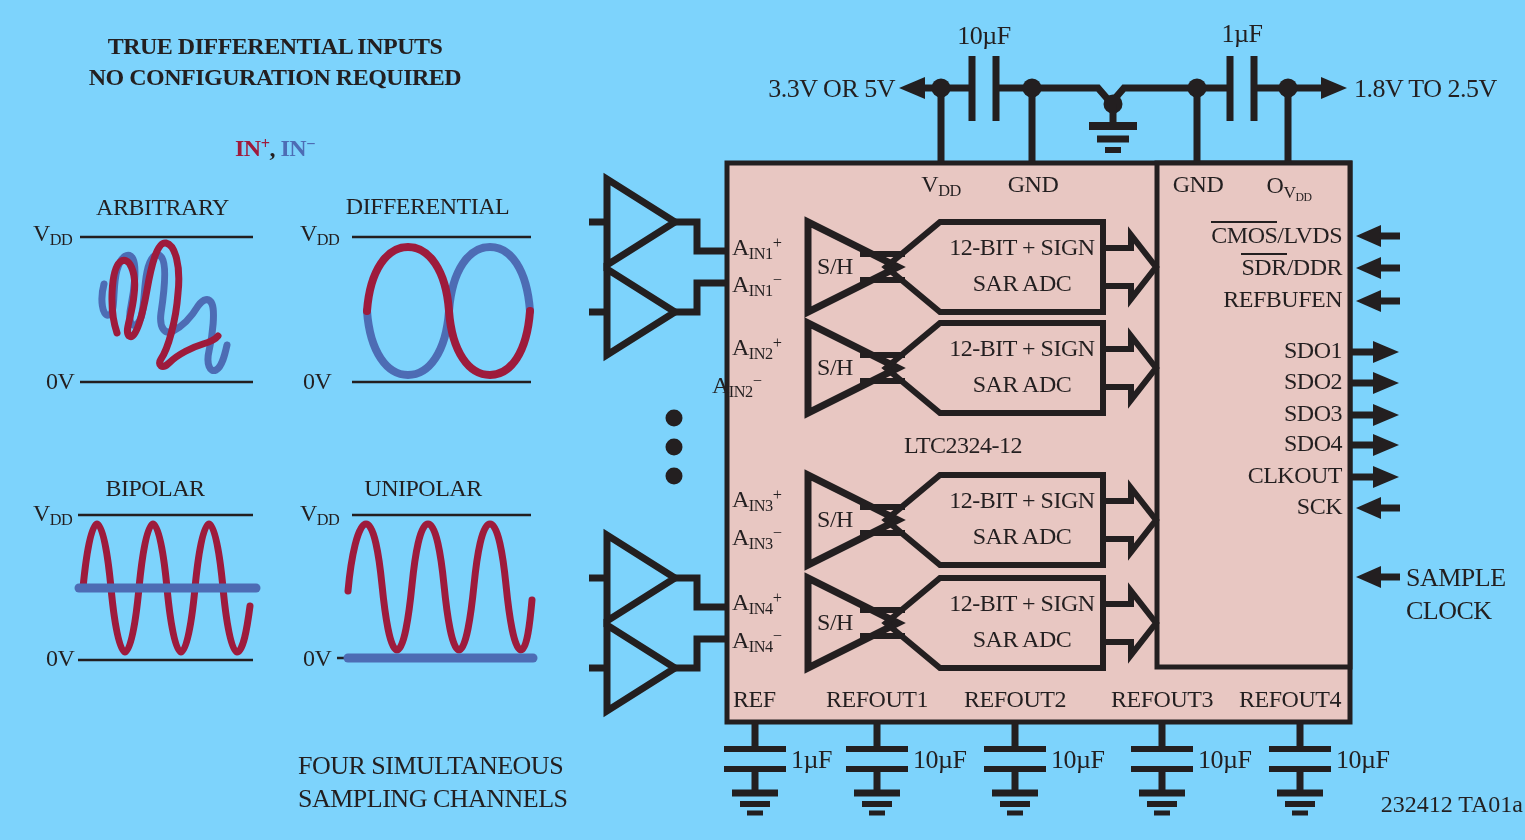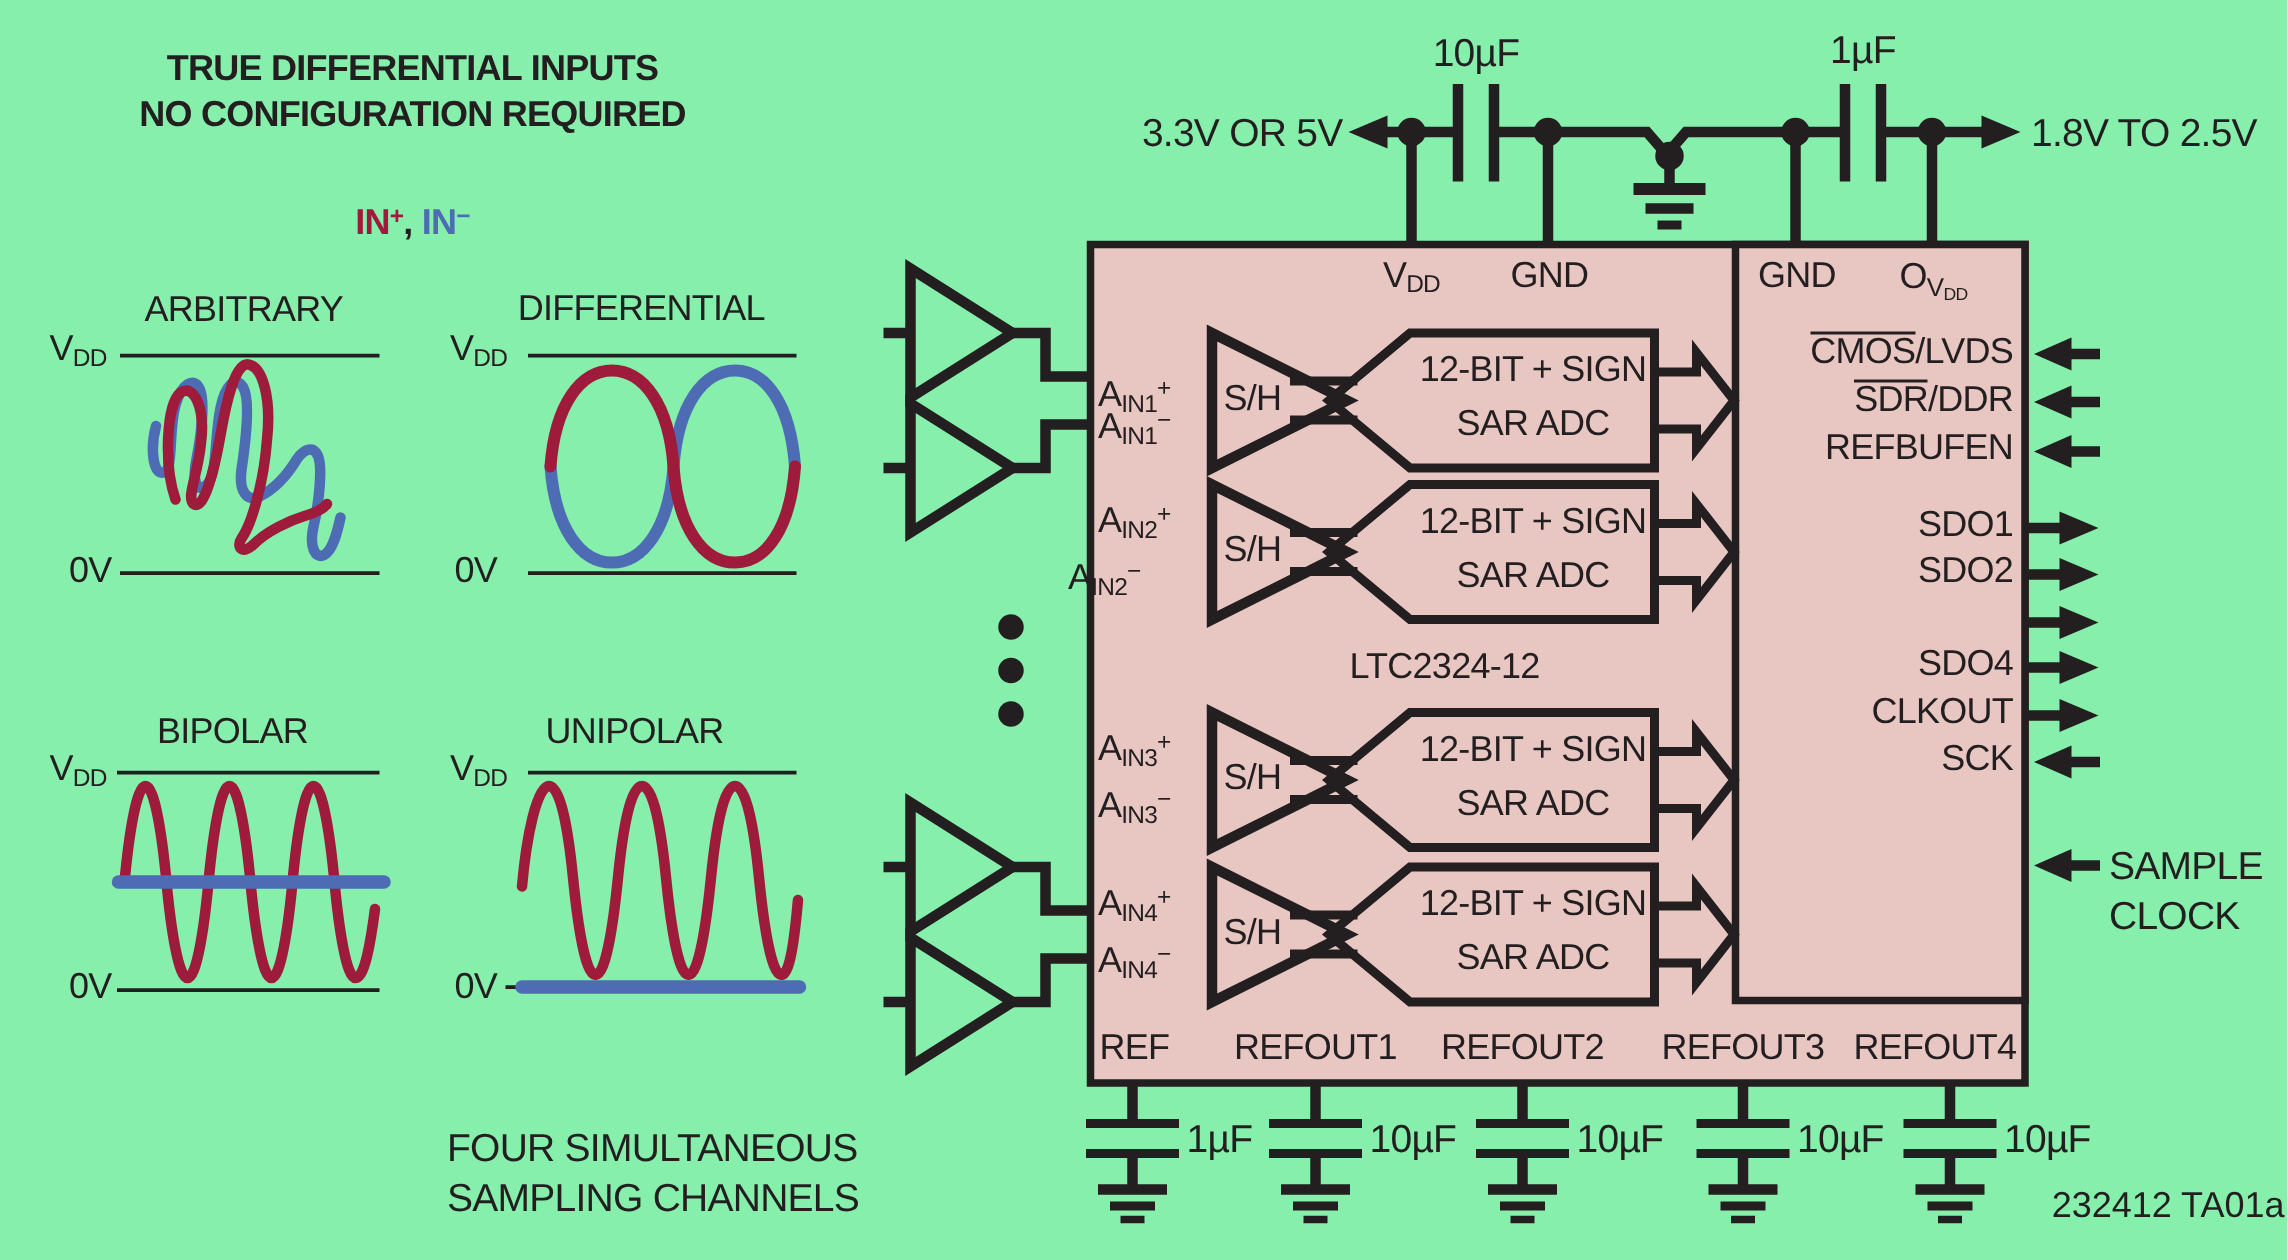--- a/index.html
+++ b/index.html
@@ -1,17 +1,17 @@
 <!DOCTYPE html>
 <html><head>
 <meta charset="utf-8">
 <style>
   html,body{margin:0;padding:0;background:#fff;}
-  .canvas{position:relative;width:1525px;height:840px;background:#86efac;overflow:hidden;
-          font-family:Liberation Sans, sans-serif;color:#231f20;}
+  .canvas{position:relative;width:1525px;height:840px;background:#7dd3fc;overflow:hidden;
+          font-family:Liberation Serif, serif;color:#231f20;}
   .canvas svg{position:absolute;left:0;top:0;}
   .t{position:absolute;white-space:nowrap;line-height:1.12;letter-spacing:-0.5px;}
   .c{text-align:center;}
   .r{text-align:right;}
   .f24{font-size:24px;}
   .f26{font-size:26px;}
   .f19{font-size:24px;}
   .b{font-weight:bold;}
   .sub{font-size:0.68em;vertical-align:-0.24em;letter-spacing:-0.5px;}
   .sub2{font-size:0.72em;vertical-align:-0.28em;}
@@ -237,21 +237,21 @@
 <div class="t f26 r" style="left:730px;top:74px;width:165px;">3.3V OR 5V</div>
 <div class="t f26 c" style="left:944px;top:21px;width:80px;">10µF</div>
 <div class="t f26 c" style="left:1202px;top:19px;width:80px;">1µF</div>
 <div class="t f26" style="left:1354px;top:74px;">1.8V TO 2.5V</div>
 
 <div class="t f24 c" style="left:896px;top:171px;width:90px;"><span>V</span><span class="sub">DD</span></div>
 <div class="t f24 c" style="left:988px;top:171px;width:90px;">GND</div>
 <div class="t f24 c" style="left:1153px;top:171px;width:90px;">GND</div>
 <div class="t f24 c" style="left:1244px;top:172px;width:90px;"><span>O</span><span class="sub2"><span>V</span><span class="sub">DD</span></span></div>
 
-<div class="t f24" style="left:732px;top:250px;text-align:center;"><span>A</span><span class="sub">IN1</span><span class="sup">+</span></div>
+<div class="t f24" style="left:732px;top:234px;text-align:center;"><span>A</span><span class="sub">IN1</span><span class="sup">+</span></div>
 <div class="t f24" style="left:732px;top:271px;"><span>A</span><span class="sub">IN1</span><span class="sup">−</span></div>
 <div class="t f24" style="left:732px;top:334px;"><span>A</span><span class="sub">IN2</span><span class="sup">+</span></div>
 <div class="t f24" style="left:712px;top:372px;"><span>A</span><span class="sub">IN2</span><span class="sup">−</span></div>
 <div class="t f24" style="left:732px;top:486px;"><span>A</span><span class="sub">IN3</span><span class="sup">+</span></div>
 <div class="t f24" style="left:732px;top:524px;"><span>A</span><span class="sub">IN3</span><span class="sup">−</span></div>
 <div class="t f24" style="left:732px;top:589px;"><span>A</span><span class="sub">IN4</span><span class="sup">+</span></div>
 <div class="t f24" style="left:732px;top:627px;"><span>A</span><span class="sub">IN4</span><span class="sup">−</span></div>
 
 <div class="t f24 c" style="left:805px;top:253px;width:60px;">S/H</div>
 <div class="t f24 c" style="left:805px;top:354px;width:60px;">S/H</div>
@@ -267,20 +267,21 @@
 <div class="t f24 c" style="left:942px;top:590px;width:160px;">12-BIT + SIGN</div>
 <div class="t f24 c" style="left:942px;top:626px;width:160px;">SAR ADC</div>
 
 <div class="t f24 c" style="left:883px;top:432px;width:160px;">LTC2324-12</div>
 
 <div class="t f24 r" style="left:1140px;top:221px;width:202px;"><span class="ov">CMOS</span><span>/LVDS</span></div>
 <div class="t f24 r" style="left:1140px;top:286px;width:202px;"><span class="ov"></span><span>REFBUFEN</span></div>
 <div class="t f24 r" style="left:1140px;top:253px;width:202px;"><span class="ov">SDR</span><span>/DDR</span></div>
 <div class="t f24 r" style="left:1140px;top:337px;width:202px;"><span class="ov"></span><span>SDO1</span></div>
 <div class="t f24 r" style="left:1140px;top:368px;width:202px;"><span class="ov"></span><span>SDO2</span></div>
+<div class="t f24 r" style="left:1140px;top:400px;width:202px;"><span class="ov"></span><span>SDO3</span></div>
 <div class="t f24 r" style="left:1140px;top:430px;width:202px;"><span class="ov"></span><span>SDO4</span></div>
 <div class="t f24 r" style="left:1140px;top:462px;width:202px;"><span class="ov"></span><span>CLKOUT</span></div>
 <div class="t f24 r" style="left:1140px;top:493px;width:202px;"><span class="ov"></span><span>SCK</span></div>
 
 <div class="t f26" style="left:1406px;top:563px;">SAMPLE</div>
 <div class="t f26" style="left:1406px;top:596px;">CLOCK</div>
 
 <div class="t f24" style="left:733px;top:686px;">REF</div>
 <div class="t f24 c" style="left:807px;top:686px;width:140px;">REFOUT1</div>
 <div class="t f24 c" style="left:945px;top:686px;width:140px;">REFOUT2</div>

